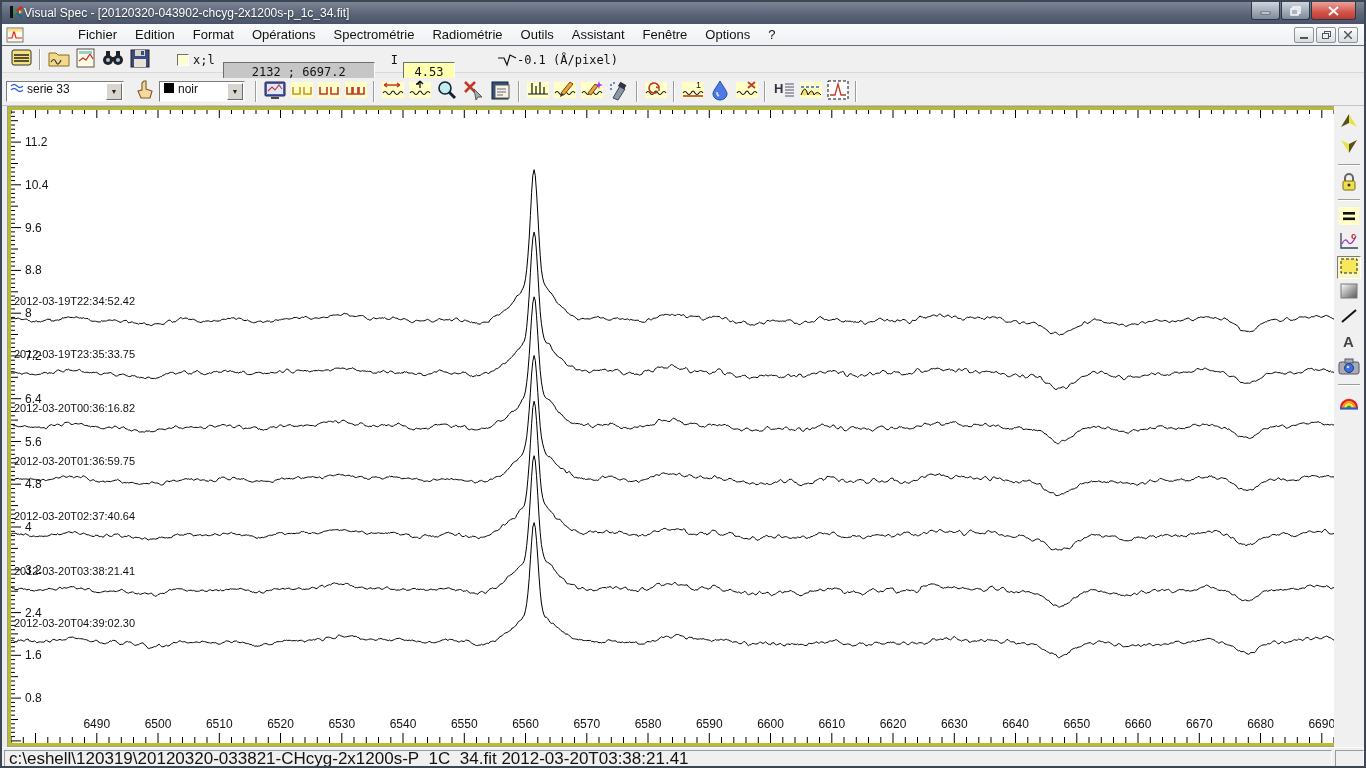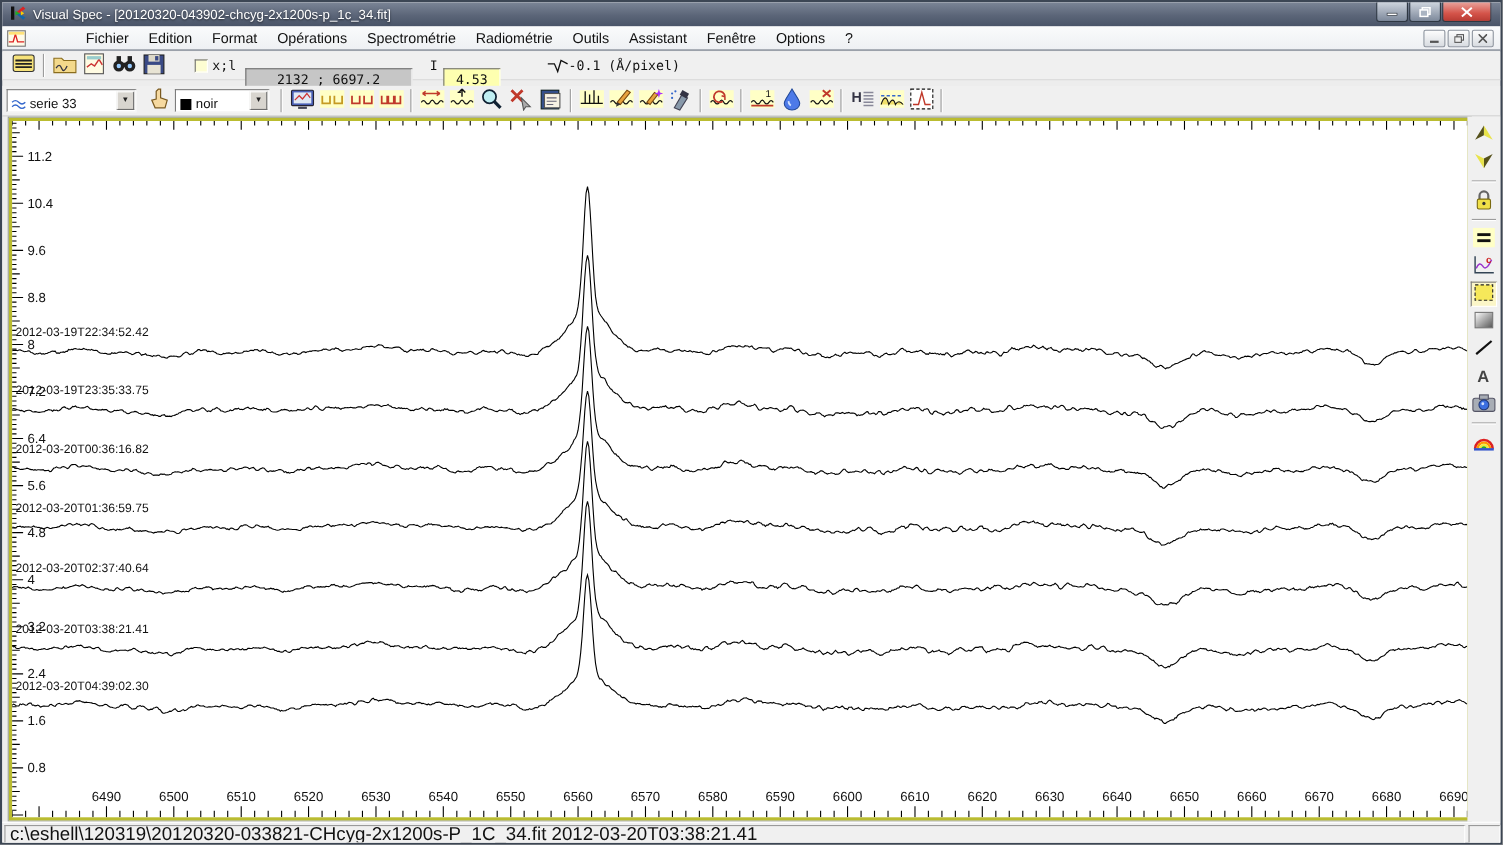--- a/index.html
+++ b/index.html
@@ -6,21 +6,21 @@
   *{box-sizing:border-box;}
   .window{
     position:relative;width:1366px;height:768px;overflow:hidden;
     background:#ededed;border:2px solid #3c4654;
     font-family:"Liberation Sans",sans-serif;font-size:13px;color:#111;
   }
   
   .titlebar{position:absolute;left:0;top:0;width:100%;height:22px;
     background:linear-gradient(#7b8596,#5b6578 55%,#495468);
     display:flex;align-items:center;padding-left:6px;color:#fff;}
-  .titlebar .title{font-size:12px;text-shadow:0 1px 2px rgba(0,0,0,.6);margin-left:6px;}
+  .titlebar .title{font-size:12px;text-shadow:0 1px 2px rgba(0,0,0,.6);}
   .capbtns{position:absolute;right:8px;top:0;display:flex;}
   .cap{width:29px;height:18px;margin-left:1px;display:flex;align-items:center;justify-content:center;
     background:linear-gradient(rgba(235,240,246,.75),rgba(140,152,170,.75));
     border:1px solid #2e3742;border-top:none;border-radius:0 0 3px 3px;}
   .cap.close{width:45px;background:linear-gradient(#e9a29b,#d4544a 60%,#b83c34);}
   
   .menubar{position:absolute;left:0;top:22px;width:100%;height:22px;
     background:linear-gradient(#fafbfc,#eef0f3);border-bottom:1px solid #66707f;
     display:flex;align-items:center;padding-left:4px;gap:41px;}
   .menubar .mi{padding:2px 9px;cursor:default;}
@@ -36,21 +36,21 @@
     border-bottom:1px solid #c4c4c4;display:flex;align-items:center;padding-left:4px;}
   .tbtn{width:27px;height:24px;display:flex;align-items:center;justify-content:center;flex:0 0 auto;}
   .vsep{width:2px;height:21px;border-left:1px solid #9c9c9c;border-right:1px solid #ffffff;margin:0 4px;flex:0 0 auto;}
   .gap{flex:0 0 auto;}
   .mono{font-family:"DejaVu Sans Mono",monospace;font-size:12px;}
   .field{height:20px;background:#c6c6c6;border:1px solid;border-color:#6f6f6f #fdfdfd #fdfdfd #6f6f6f;
     display:flex;align-items:center;justify-content:center;margin-top:24px;}
   .field.yellow{background:#feffb0;}
   .chk{width:12px;height:12px;background:#fdfdd2;border:1px solid;border-color:#6f6f6f #fff #fff #6f6f6f;margin-right:4px;}
   .combo{height:21px;background:#fff;border:1px solid;border-color:#7c7c7c #f5f5f5 #f5f5f5 #7c7c7c;
-    display:flex;align-items:flex-end;padding-left:3px;position:relative;}
+    display:flex;align-items:flex-start;padding-left:3px;position:relative;}
   .combo .arrowbox{position:absolute;right:1px;top:1px;bottom:1px;width:16px;background:#d8d5cf;
     border:1px solid;border-color:#fff #6d6d6d #6d6d6d #fff;display:flex;align-items:center;justify-content:center;
     font-size:7px;color:#222;}
   .combo .cval{font-size:12px;margin-left:3px;}
   
   .main{position:absolute;left:0;top:104px;width:100%;height:641px;background:#ededed;}
   .plotframe{position:absolute;left:6px;top:1px;width:1329px;height:639px;background:#fff;
     border:3px solid #babc30;outline:1px solid #9ba093;}
   .plotframe svg{display:block;}
   .right-toolbar{position:absolute;right:0;top:0;width:30px;height:641px;background:#f0f0f0;

